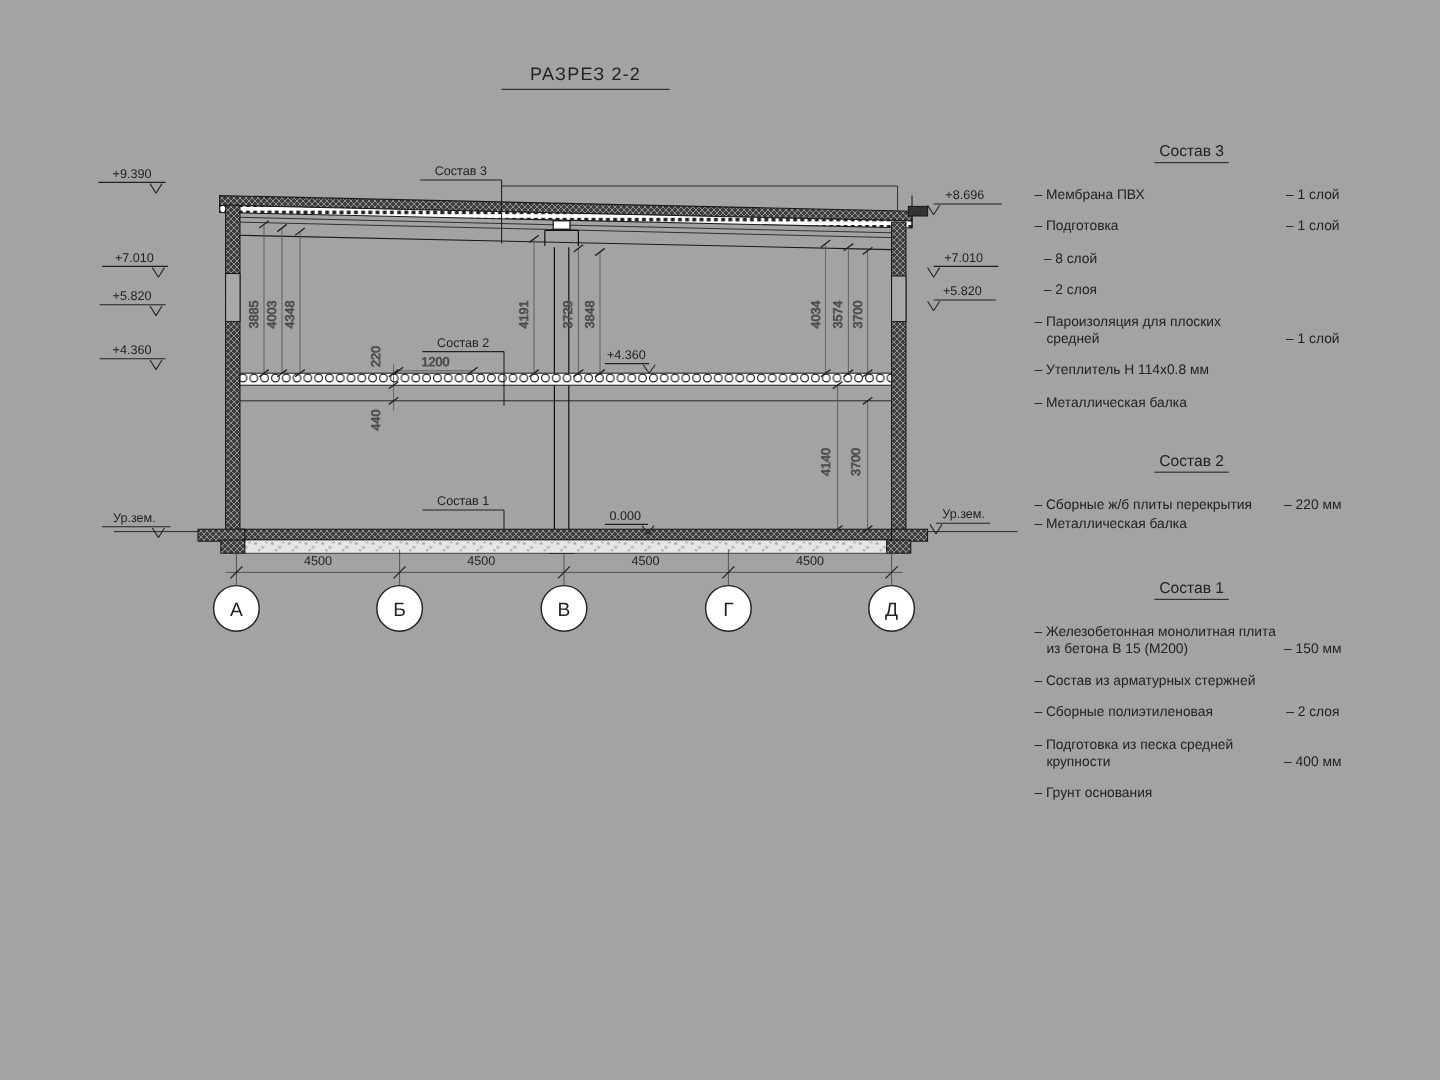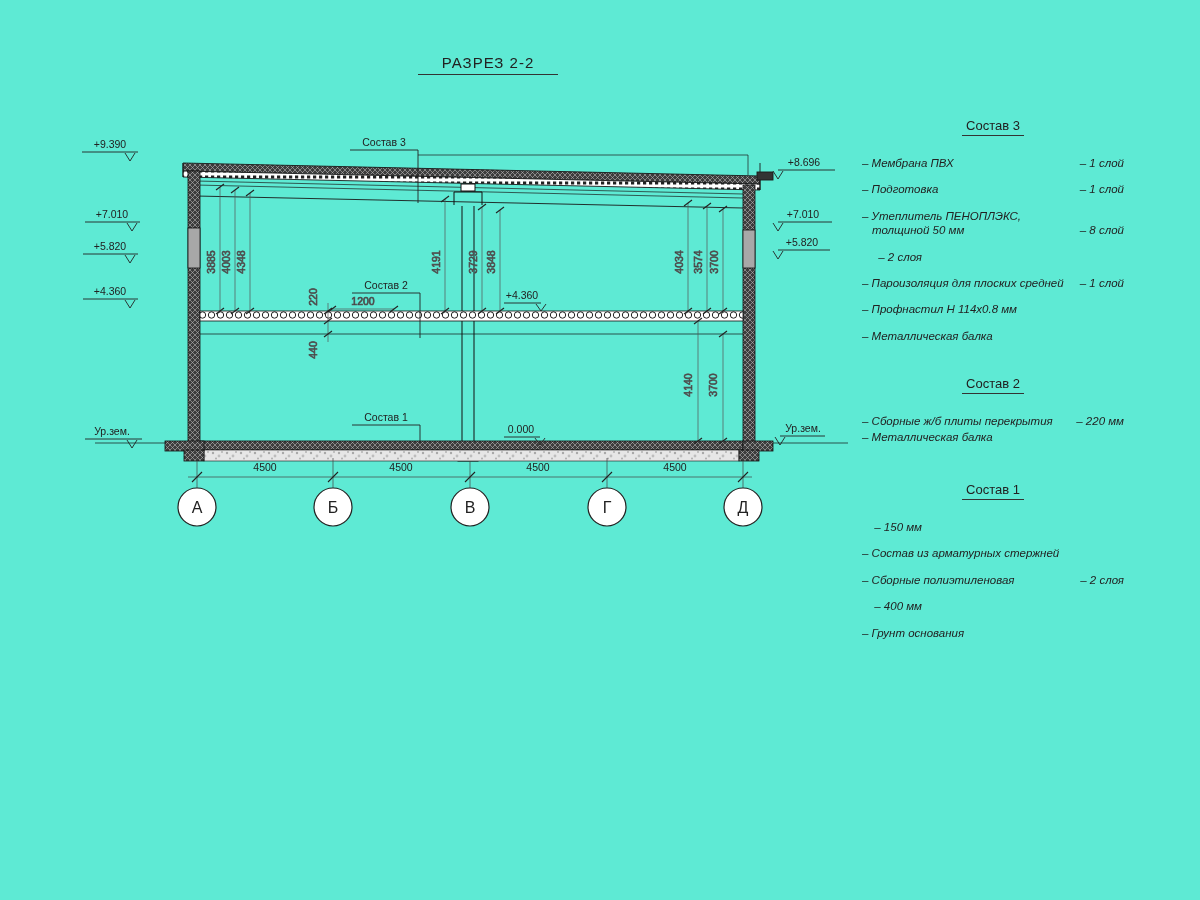--- a/index.html
+++ b/index.html
@@ -1,33 +1,33 @@
 <!DOCTYPE html>
 <html><head>
 <meta charset="utf-8">
 <style>
   html,body{margin:0;padding:0;background:#fff;}
-  #page{position:relative;width:1200px;height:900px;background:#5eead4;overflow:hidden;
+  #page{position:relative;width:1200px;height:900px;background:#a3a3a3;overflow:hidden;
         font-family:"Liberation Sans", sans-serif;color:#1a1a1a;}
   #title{position:absolute;left:418px;top:54px;width:140px;text-align:center;
          font-size:15px;letter-spacing:1px;color:#222;
          border-bottom:1.3px solid #333;padding-bottom:3px;}
   svg{position:absolute;left:0;top:0;}
   svg text{font-family:"Liberation Sans", sans-serif;fill:#222;}
   .dimtxt{font-size:10.5px;}
   .marktxt{font-size:10.5px;}
   .axtxt{font-size:16px;}
   .legend{position:absolute;left:862px;width:262px;font-size:11.5px;color:#222;}
   .lg-h{width:fit-content;margin:0 auto 20px auto;font-size:13px;
         border-bottom:1.2px solid #333;padding:0 4px 2px 4px;text-align:center;}
   .lg-row{display:flex;justify-content:space-between;align-items:flex-end;
-          margin-bottom:12px;line-height:1.25;font-style:italic;}
+          margin-bottom:12px;line-height:1.25;}
   .lg-row.tight{margin-bottom:2px;}
   .nm{width:196px;padding-left:10px;text-indent:-10px;}
-  .qt{min-width:60px;white-space:nowrap;text-align:right;}
+  .qt{min-width:60px;white-space:nowrap;text-align:center;}
 </style>
 </head>
 <body>
 
 <div id="page">
 
   <div id="title">РАЗРЕЗ 2-2</div>
 
   <svg width="1200" height="900" viewBox="0 0 1200 900">
     <defs>
@@ -298,32 +298,31 @@
     <div class="lg-h">Состав 3</div>
     <div class="lg-row">
         <span class="nm">– Мембрана ПВХ</span>
         <span class="qt">– 1 слой</span>
       </div>
     <div class="lg-row">
         <span class="nm">– Подготовка</span>
         <span class="qt">– 1 слой</span>
       </div>
     <div class="lg-row">
-        <span class="nm">– Утеплитель ПЕНОПЛЭКС, толщиной 50 мм</span>
         <span class="qt">– 8 слой</span>
       </div>
     <div class="lg-row">
         <span class="qt">– 2 слоя</span>
       </div>
     <div class="lg-row">
         <span class="nm">– Пароизоляция для плоских средней</span>
         <span class="qt">– 1 слой</span>
       </div>
     <div class="lg-row">
-        <span class="nm">– Профнастил Н 114х0.8 мм</span>
+        <span class="nm">– Утеплитель Н 114х0.8 мм</span>
         <span class="qt"></span>
       </div>
     <div class="lg-row">
         <span class="nm">– Металлическая балка</span>
         <span class="qt"></span>
       </div>
   </div>
 
   <div class="legend" style="top:376px">
     <div class="lg-h">Состав 2</div>
@@ -333,31 +332,33 @@
       </div>
     <div class="lg-row tight">
         <span class="nm">– Металлическая балка</span>
         <span class="qt"></span>
       </div>
   </div>
 
   <div class="legend" style="top:482px">
     <div class="lg-h">Состав 1</div>
     <div class="lg-row">
+        <span class="nm">– Железобетонная монолитная плита из бетона В 15 (М200)</span>
         <span class="qt">– 150 мм</span>
       </div>
     <div class="lg-row">
         <span class="nm">– Состав из арматурных стержней</span>
         <span class="qt"></span>
       </div>
     <div class="lg-row">
         <span class="nm">– Сборные полиэтиленовая</span>
         <span class="qt">– 2 слоя</span>
       </div>
     <div class="lg-row">
+        <span class="nm">– Подготовка из песка средней крупности</span>
         <span class="qt">– 400 мм</span>
       </div>
     <div class="lg-row">
         <span class="nm">– Грунт основания</span>
         <span class="qt"></span>
       </div>
   </div>
 
 </div>
 

